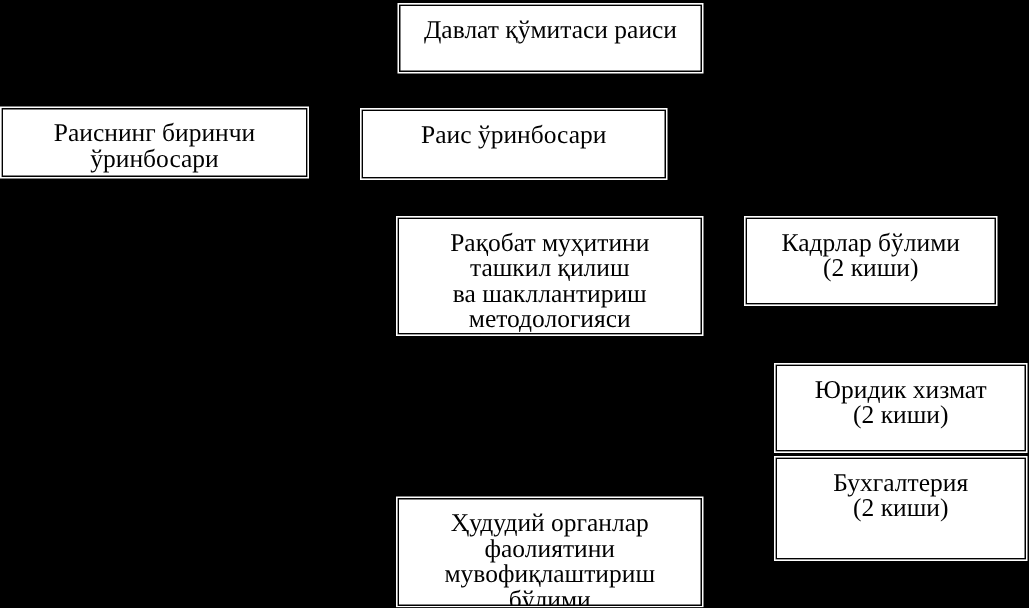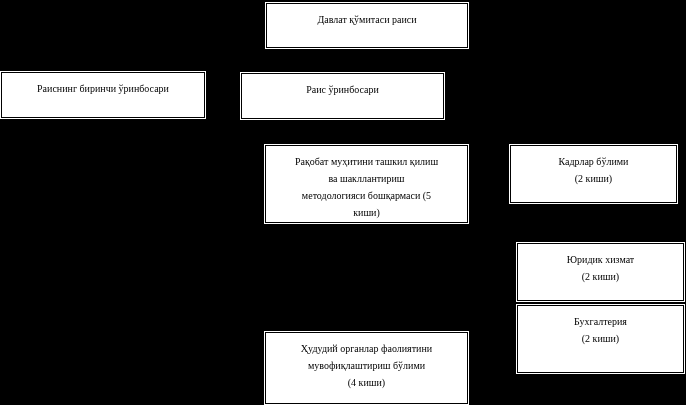--- a/index.html
+++ b/index.html
@@ -16,36 +16,36 @@
     background: #ffffff;
     border: 1px solid #000000;
     outline: 1px solid #ffffff; 
     box-sizing: border-box;
     color: #000000;
     text-align: center;
   }
   .box .label {
     display: block;
     padding: 7px 6px 0 6px;
-    font-size: 10px;
+    font-size: 17px;
     line-height: 17px;
     white-space: pre-line;
   }
   
   .b-chairman     { left: 266px; top: 3px;   width: 202px; height: 45px; }
   .b-firstdeputy  { left: 1px;   top: 72px;  width: 204px; height: 46px; }
   .b-deputy       { left: 241px; top: 73px;  width: 203px; height: 46px; }
   .b-affairs      { left: 517px; top: 73px;  width: 167px; height: 49px; }
   .b-left-0       { left: 25px;  top: 144px; width: 204px; height: 78px; }
   .b-left-1       { left: 25px;  top: 234px; width: 204px; height: 62px; }
   .b-left-2       { left: 25px;  top: 313px; width: 204px; height: 71px; }
   .b-mid-0        { left: 265px; top: 145px; width: 203px; height: 78px; }
   .b-mid-1        { left: 265px; top: 236px; width: 203px; height: 85px; }
   .b-mid-2        { left: 265px; top: 332px; width: 203px; height: 72px; }
-  .b-right-0      { left: 510px; top: 145px; width: 167px; height: 58px; }
+  .b-right-0      { left: 497px; top: 145px; width: 167px; height: 58px; }
   .b-right-1      { left: 517px; top: 243px; width: 167px; height: 58px; }
   .b-right-2      { left: 517px; top: 305px; width: 167px; height: 68px; }
 </style>
 </head>
 <body>
 
 <div id="canvas">
 
   <div class="box b-chairman">
     <span class="label">Давлат қўмитаси раиси</span>

